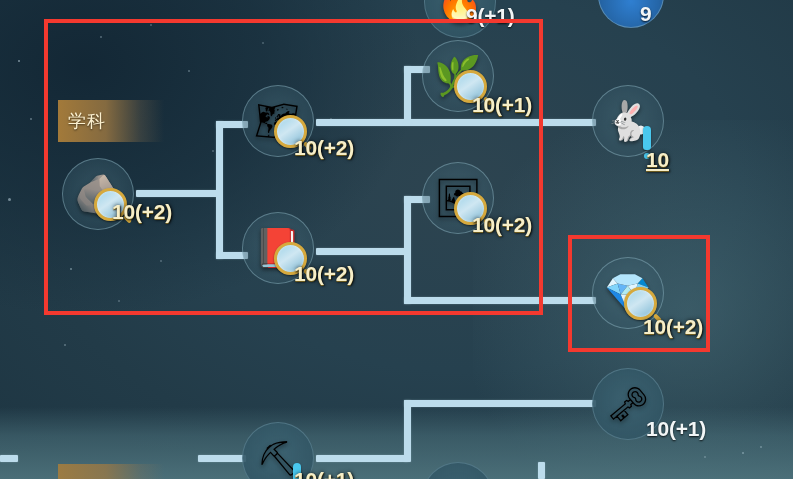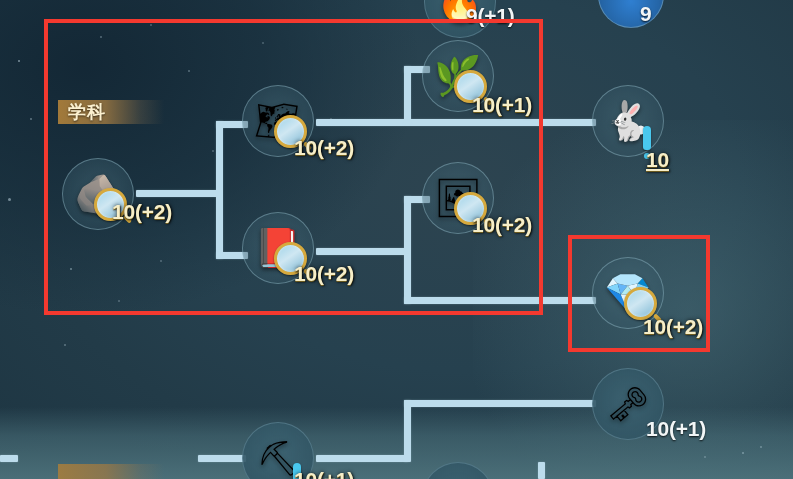--- a/index.html
+++ b/index.html
@@ -112,26 +112,26 @@
   }
   .node-value.white {
     color: #f2f6f7;
     text-shadow: 0 1px 2px rgba(0,0,0,.8);
     text-align: right;
   }
 
   
   .cat-label {
     position: absolute;
-    height: 24px;
+    height: 42px;
     display: flex; align-items: center;
     padding-left: 10px;
     color: #fbf0cf;
     font-size: 18px;
-    font-weight: 700;
+    font-weight: 400;
     letter-spacing: 1px;
     text-shadow: 0 1px 2px rgba(0,0,0,.6);
     background: linear-gradient(to right, rgba(170,126,58,0.95) 0%, rgba(160,122,66,0.80) 45%, rgba(150,120,80,0.25) 78%, rgba(150,120,80,0) 100%);
   }
 
   
   .redbox {
     position: absolute;
     border: 4px solid #f4392f;
     box-sizing: border-box;

